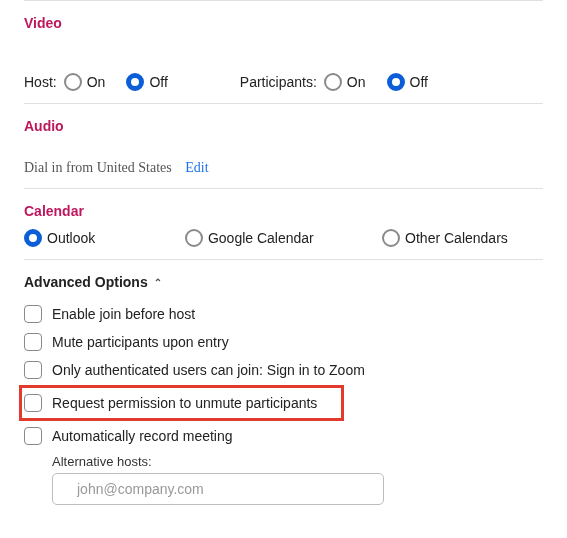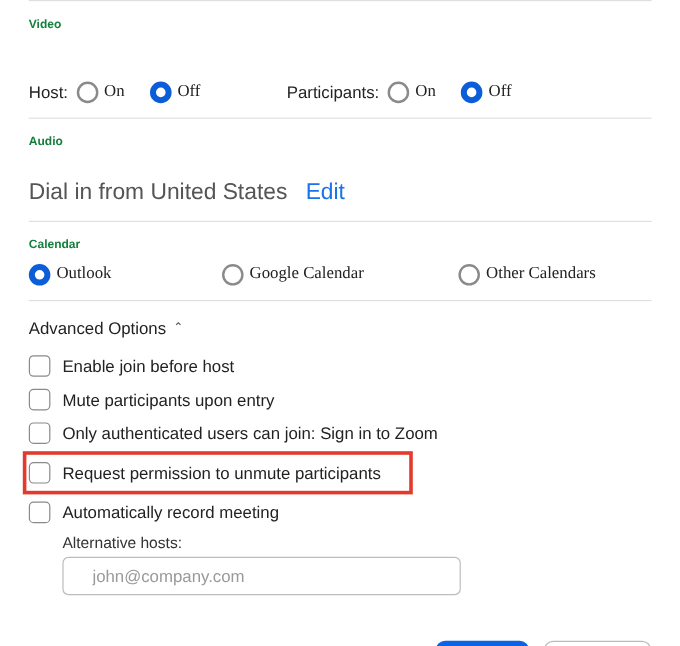--- a/index.html
+++ b/index.html
@@ -12,48 +12,48 @@
     width: 567px;
     background: #fff;
   }
   .section {
     border-top: 1px solid #e0e0e0;
     padding: 14px 0 12px 0;
   }
   .section:last-of-type { border-bottom: none; }
   .section-title {
     font-weight: 700;
-    font-size: 10px;
-    color: #15803d;
+    font-size: 14px;
+    color: #be185d;
     margin-bottom: 10px;
   }
   .row { display: flex; align-items: center; flex-wrap: wrap; gap: 6px; }
   .video-row { gap: 0; }
   .video-group { display: flex; align-items: center; margin-right: 56px; gap:5px;margin-top:32px;}
   .video-group:last-child{margin-right:0;}
   .label-inline { color: #222; margin-right: 2px; }
   .radio {
     appearance: none;
     width: 18px; height: 18px;
     border: 2px solid #8a8a8a;
     border-radius: 50%;
     margin: 0 4px 0 0;
     position: relative;
     cursor: pointer;
     background:#fff;
   }
   .radio:checked { border-color: #0b5ed7; border-width: 5px; }
   .radio-opt { display: inline-flex; align-items: center; margin-right: 16px; cursor:pointer; }
-  .radio-opt span { margin-left: 1px; font-family: Liberation Serif, serif; }
+  .radio-opt span { margin-left: 1px; }
   .audio-row { display:flex; gap: 48px; }
-  .dial-row { margin-top: 26px; font-size: 19px; color: #555; }
+  .dial-row { margin-top: 26px; font-size: 14px; color: #555; font-family: Liberation Serif, serif; }
   .link { color: #1a73e8; margin-left: 10px; cursor:pointer; }
   .cal-row { display:flex; }
   .cal-opt { width: 176px; }
-  .adv-title { font-weight: 400; display:inline-flex; align-items:center; gap:6px; cursor:pointer; }
+  .adv-title { font-weight: 700; display:inline-flex; align-items:center; gap:6px; cursor:pointer; }
   .chevron-up { font-size:10px; color:#555; }
   .option-list { margin-top: 10px; }
   .check-row { display:flex; align-items:center; padding: 5px 0; }
   .chk {
     appearance:none;
     width:18px; height:18px;
     border:1.5px solid #8a8a8a;
     border-radius:4px;
     margin:0 10px 0 0;
     cursor:pointer;

